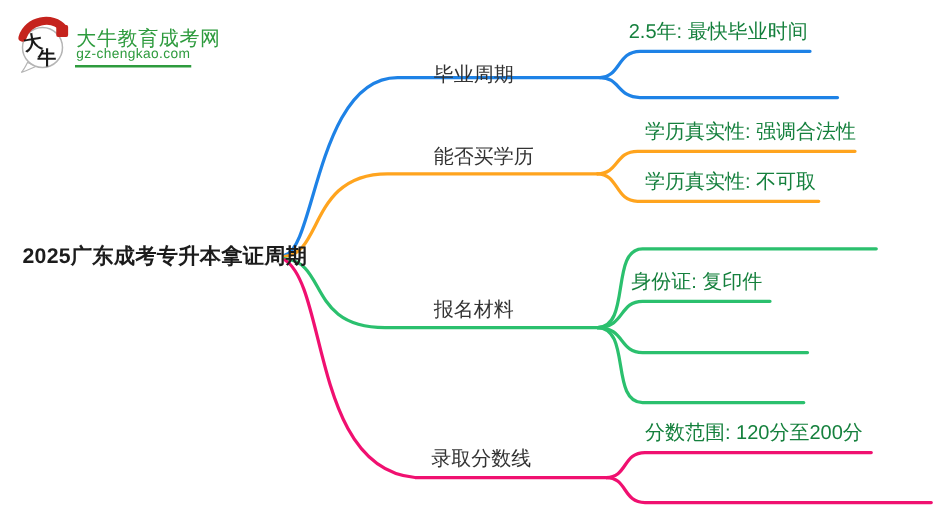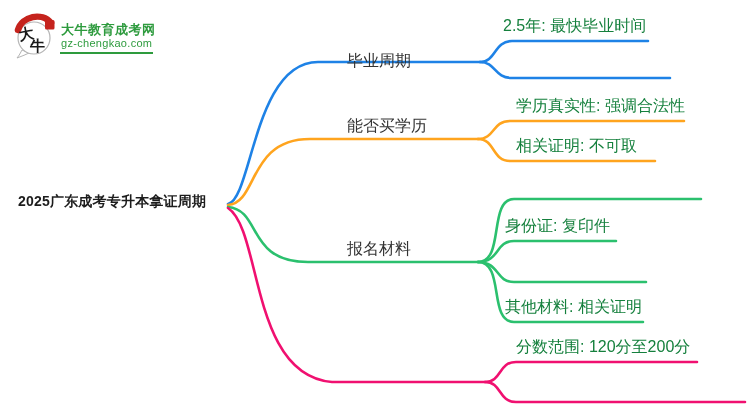--- a/index.html
+++ b/index.html
@@ -8,35 +8,35 @@
     font-family:"Liberation Sans",sans-serif;
   }
   .connectors{position:absolute;left:0;top:0;width:750px;height:410px;}
   .connectors path{fill:none;stroke-width:2.6;stroke-linecap:round;}
   .s-blue{stroke:var(--c-blue);}
   .s-orange{stroke:var(--c-orange);}
   .s-green{stroke:var(--c-green);}
   .s-pink{stroke:var(--c-pink);}
 
   .central-topic{
-    position:absolute;left:18px;top:193px;font-size:14px;font-weight:600;
+    position:absolute;left:18px;top:193px;font-size:17px;font-weight:600;
     color:#1c1c1c;white-space:nowrap;letter-spacing:0.2px;text-align:center;
   }
   .branch-label{
     position:absolute;font-size:16px;color:#333;white-space:nowrap;line-height:22px;
   }
   .leaf-label{
     position:absolute;font-size:16px;color:#15803d;white-space:nowrap;line-height:22px;
   }
 
   
   .logo{position:absolute;left:14px;top:11px;width:200px;height:50px;}
   .logo-icon{position:absolute;left:0;top:0;}
   .site-name{
-    position:absolute;left:47px;top:10px;font-size:13px;font-weight:bold;
+    position:absolute;left:47px;top:10px;font-size:16px;font-weight:normal;
     color:var(--c-logo-green);white-space:nowrap;letter-spacing:0.5px;
   }
   .site-url{
     position:absolute;left:47px;top:26px;font-size:11px;font-weight:normal;
     color:var(--c-logo-green);white-space:nowrap;letter-spacing:0.3px;
   }
   .logo-rule{
     position:absolute;left:46px;top:41px;width:93px;height:2px;
     background:var(--c-logo-green);
   }
@@ -79,21 +79,21 @@
     <div class="site-name">大牛教育成考网</div>
     <div class="site-url">gz-chengkao.com</div>
     <div class="logo-rule"></div>
   </div>
 
   <div class="central-topic">2025广东成考专升本拿证周期</div>
 
   <div class="branch-label" style="left:347px;top:50px">毕业周期</div>
   <div class="branch-label" style="left:347px;top:115px">能否买学历</div>
   <div class="branch-label" style="left:347px;top:238px">报名材料</div>
+  <div class="branch-label" style="left:345px;top:357px">录取分数线</div>
 
   <div class="leaf-label" style="left:503px;top:15px">2.5年: 最快毕业时间</div>
   <div class="leaf-label" style="left:516px;top:95px">学历真实性: 强调合法性</div>
-  <div class="leaf-label" style="left:516px;top:135px">相关证明: 不可取</div>
+  <div class="leaf-label" style="left:516px;top:135px">学历真实性: 不可取</div>
   <div class="leaf-label" style="left:505px;top:215px">身份证: 复印件</div>
-  <div class="leaf-label" style="left:505px;top:296px">其他材料: 相关证明</div>
   <div class="leaf-label" style="left:516px;top:336px">分数范围: 120分至200分</div>
 
 </div>
 
 </body></html>

